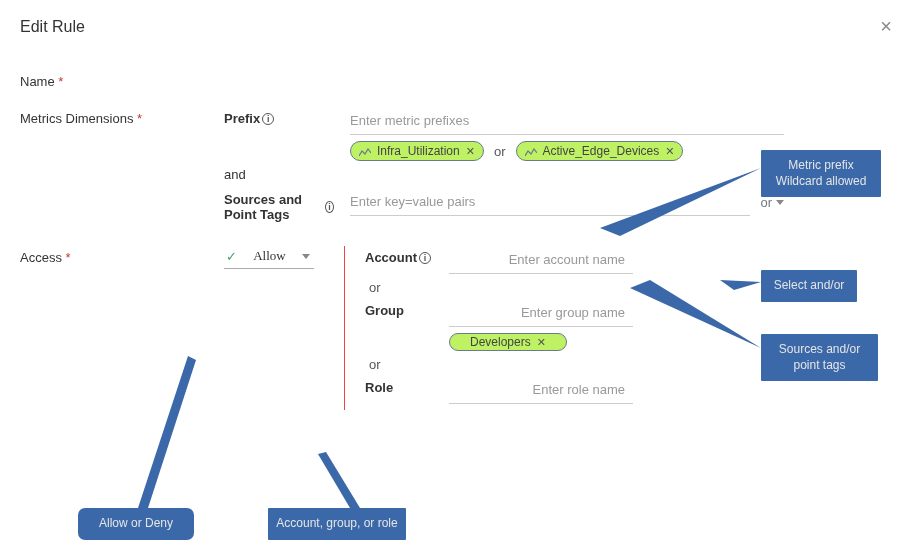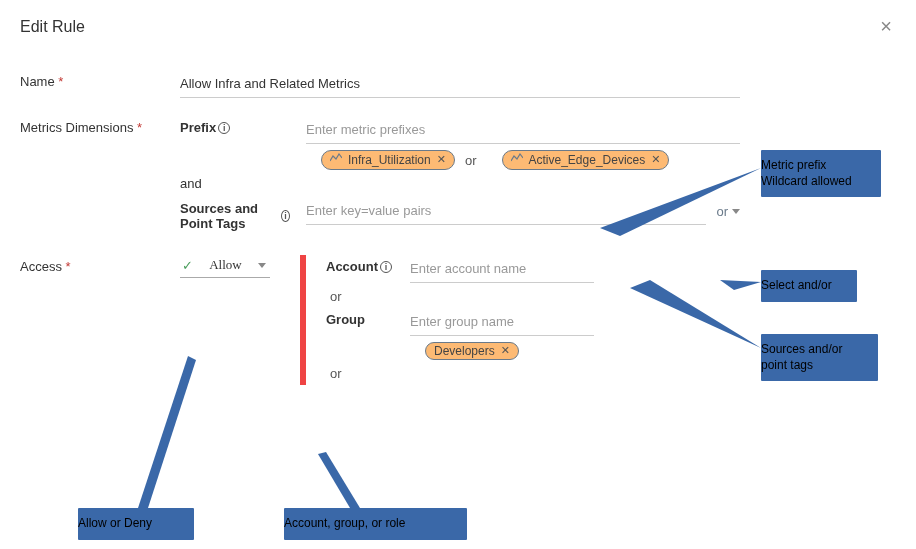--- a/index.html
+++ b/index.html
@@ -29,20 +29,21 @@
   color: #888;
   cursor: pointer;
   line-height: 1;
   padding: 0 4px;
 }
 .form { margin-top: 34px; }
 .row {
   display: flex;
   align-items: flex-start;
   margin-bottom: 18px;
+  gap: 44px;
 }
 .label-col {
   width: 160px;
   flex-shrink: 0;
   font-size: 13px;
   color: #333;
   padding-top: 4px;
 }
 .required::after {
   content: " *";
@@ -103,29 +104,28 @@
 .dim-field { flex: 1; }
 .chip-container {
   display: flex;
   flex-wrap: wrap;
   align-items: center;
   gap: 6px;
   margin-top: 6px;
 }
 .chip {
   display: inline-flex;
-  align-items: flex-start;
+  align-items: flex-end;
   gap: 6px;
   border: 1px solid #6a7a8a;
   border-radius: 999px;
   padding: 2px 8px;
   font-size: 12px;
   color: #444;
-  background: #fdba74;
-  margin-left: 15px;
+  background: #bef264;
 }
 .chip-icon {
   display: inline-block;
   width: 12px;
   height: 10px;
 }
 .chip-x {
   font-size: 11px;
   color: #555;
   cursor: pointer;
@@ -168,40 +168,41 @@
   padding: 2px 4px 4px 2px;
   width: 90px;
   justify-content: space-between;
 }
 .allow-select .check {
   color: #4a9e5c;
   font-size: 13px;
 }
 .allow-text { font-size: 13px; color: #333; font-family: Liberation Serif, serif; }
 .access-grid {
-  border-left: 6px solid #ef4444;
+  border-left: 1px solid #ef4444;
   padding-left: 20px;
   margin-left: 30px;
 }
 .access-row {
   display: flex;
   align-items: flex-start;
   gap: 14px;
   margin-bottom: 6px;
 }
 .access-label { width: 70px; flex-shrink: 0; font-weight: 600; padding-top: 4px; }
 .access-field { flex: 1; }
-.access-field .text-input { max-width: 360px; }
-.chip.small { padding: 1px 8px; }
+.access-field .text-input { max-width: 360px; text-align: right; }
+.chip.small { padding: 1px 20px; }
 
 .callout {
   position: absolute;
   background: #3a68a8;
-  color: #000000;
+  color: #e5e5e5;
   font-size: 12px;
+  text-align: center;
   padding: 8px 0;
   border-radius: 1px;
   line-height: 1.3;
   z-index: 10;
 }
 
 .arrow-svg {
   position: absolute;
   pointer-events: none;
   z-index: 5;
@@ -213,23 +214,20 @@
 <div class="dialog">
   <div class="dialog-header">
     <div class="dialog-title">Edit Rule</div>
     <div class="close-btn">×</div>
   </div>
 
   <div class="form">
 
     <div class="row">
       <div class="label-col required">Name</div>
-      <div class="field-col">
-        <input type="text" class="text-input underline" value="Allow Infra and Related Metrics" style="">
-      </div>
     </div>
 
 
     <div class="row">
       <div class="label-col required">Metrics Dimensions</div>
       <div class="field-col">
         <div class="dim-row">
           <div class="dim-label">
             <span class="sublabel">
               <span>Prefix</span>
@@ -307,41 +305,47 @@
               <input type="text" class="text-input underline" placeholder="Enter group name" style="">
               <div class="chip-container">
                 <span class="chip small">
                   <span>Developers</span>
                   <span class="chip-x">✕</span>
                 </span>
               </div>
             </div>
           </div>
           <div class="or-text" style="margin:0 0 4px 0;">or</div>
+          <div class="access-row">
+            <div class="access-label">Role</div>
+            <div class="access-field">
+              <input type="text" class="text-input underline" placeholder="Enter role name" style="">
+            </div>
+          </div>
         </div>
       </div>
     </div>
   </div>
 </div>
 
 <div class="callout" style="left:761px; top:150px; width:120px;">
   <div>Metric prefix</div>
   <div>Wildcard allowed</div>
 </div>
 <div class="callout" style="left:761px; top:270px; width:96px;">
   <div>Select and/or</div>
 </div>
 <div class="callout" style="left:761px; top:334px; width:117px;">
   <div>Sources and/or</div>
   <div>point tags</div>
 </div>
-<div class="callout" style="left:78px; top:508px; width:116px;">
+<div class="callout" style="left:78px; top:508px; width:116px;border-radius:7px;">
   <div>Allow or Deny</div>
 </div>
-<div class="callout" style="left:284px; top:508px; width:183px;">
+<div class="callout" style="left:268px; top:508px; width:138px;">
   <div>Account, group, or role</div>
 </div>
 
 <svg class="arrow-svg" style="left:0; top:0; width:916px; height:549px;">
 
   <polygon points="761,168 600,228 620,236" fill="#3a68a8"></polygon>
 
   <polygon points="761,282 720,280 734,290" fill="#3a68a8"></polygon>
 
   <polygon points="761,348 630,288 650,280" fill="#3a68a8"></polygon>

